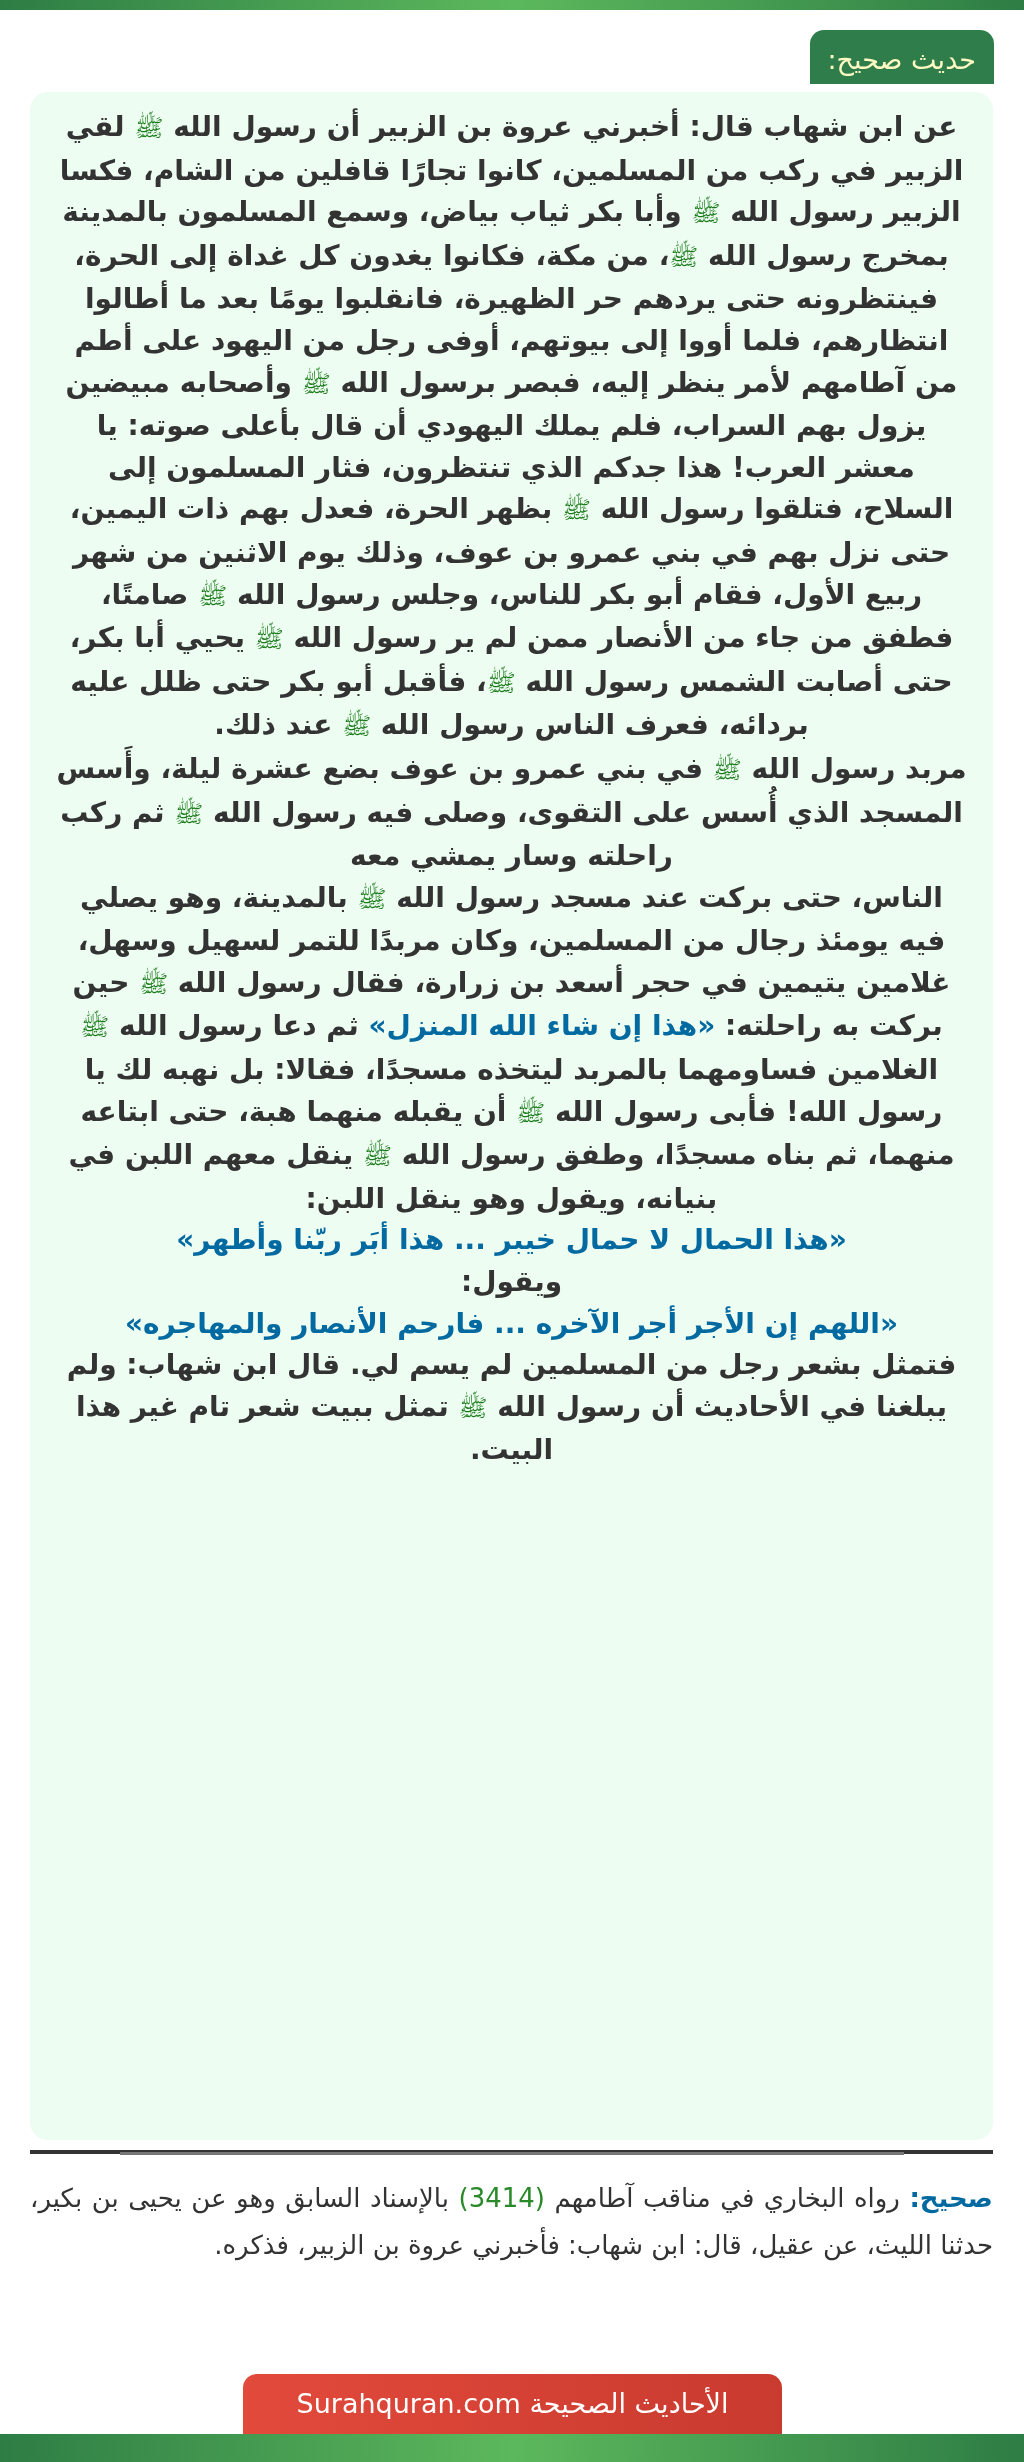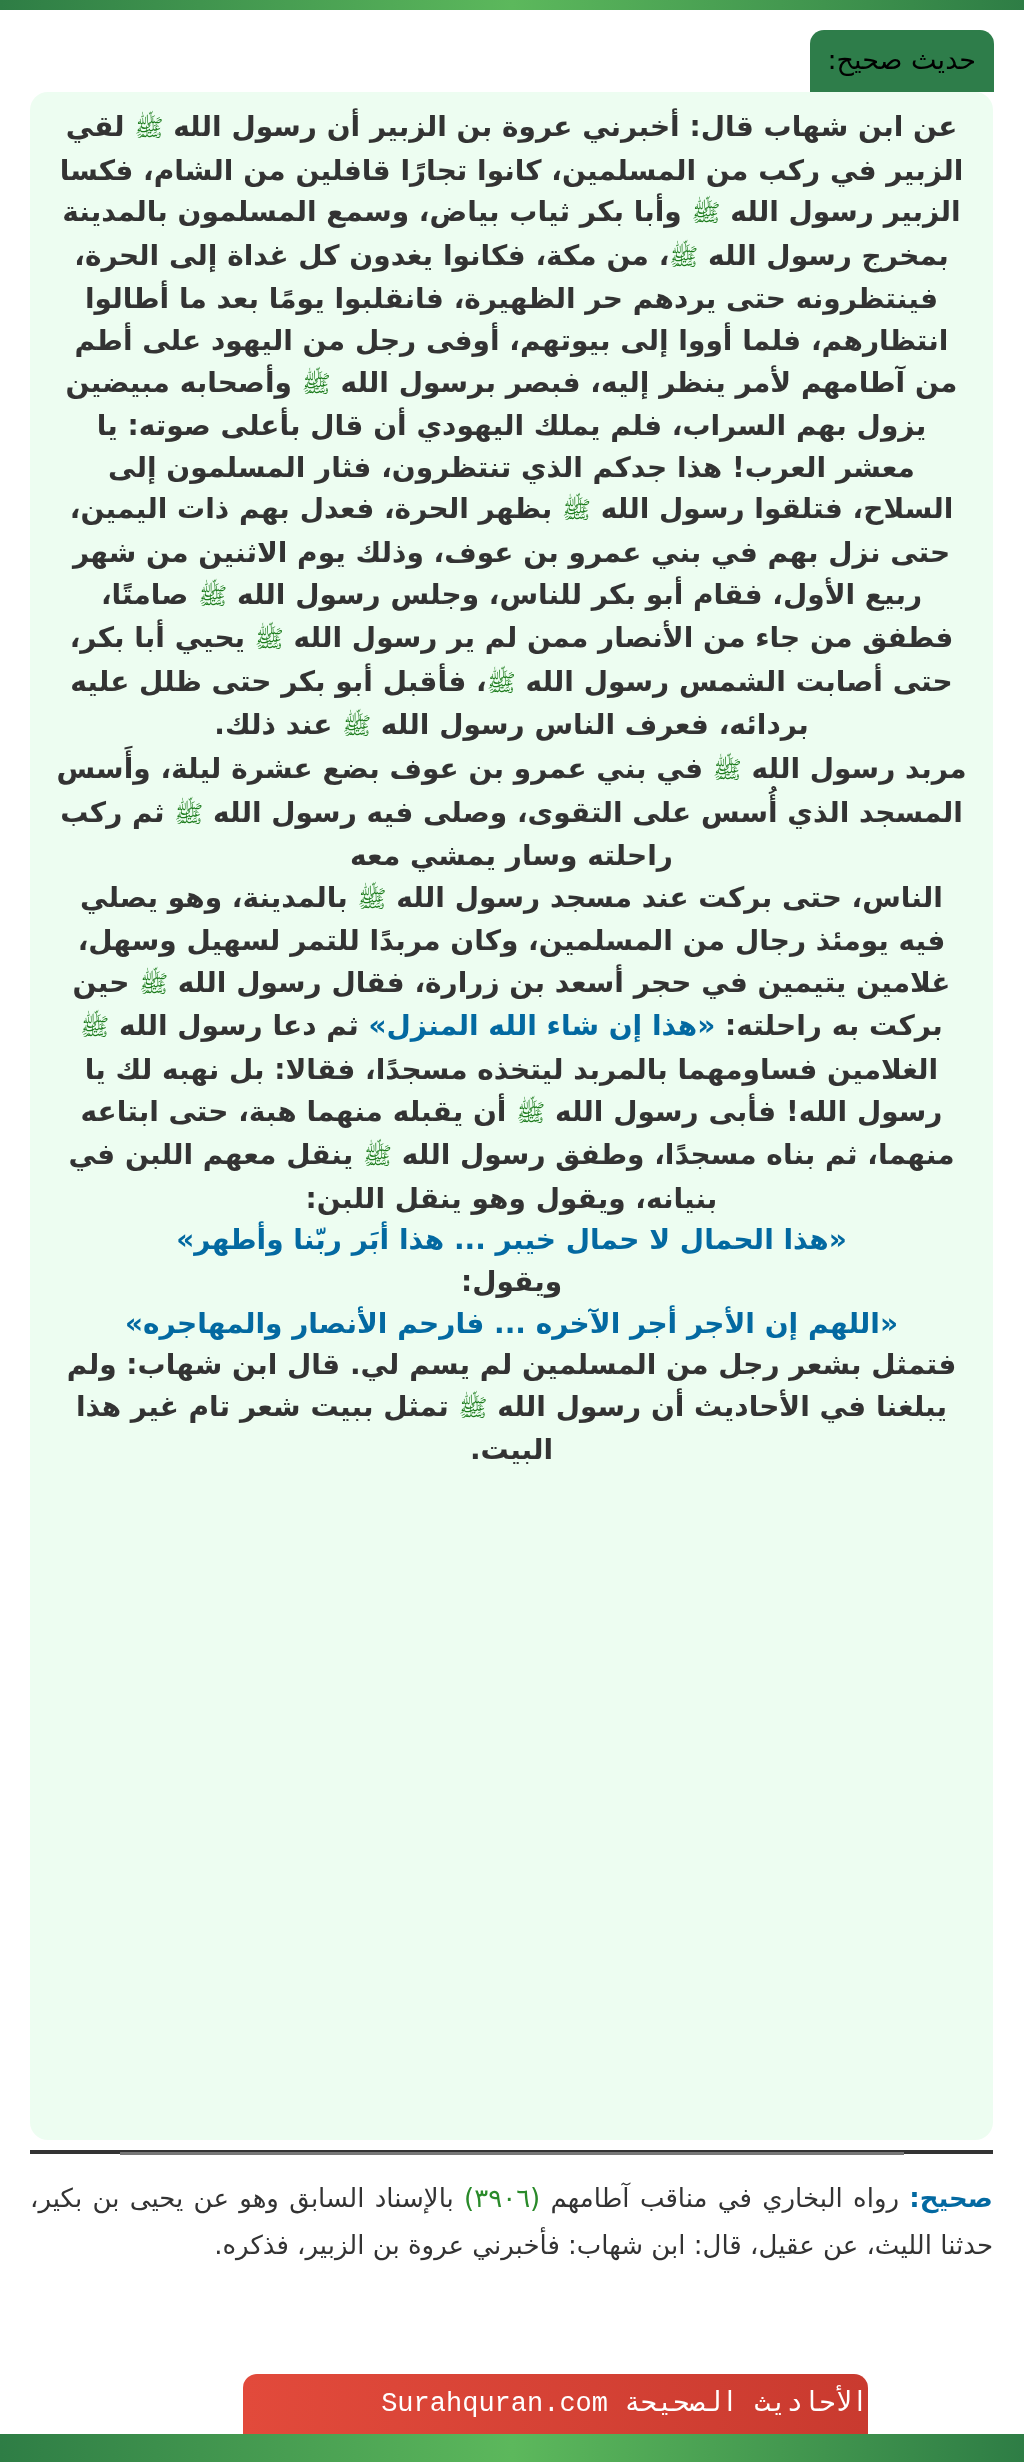--- a/index.html
+++ b/index.html
@@ -10,22 +10,22 @@
     position: relative;
     height: 2462px;
     overflow: hidden;
   }
   .top-bar {
     position: absolute; left: 0; top: 0; width: 1024px; height: 10px;
     background: linear-gradient(90deg, #2e7d45 0%, #5cb85c 50%, #2e7d45 100%);
   }
   .badge {
     position: absolute; right: 30px; top: 30px;
-    background: #2e7d4a; color: #000000;
-    font-size: 27px; line-height: 60px; height: 62px;
+    background: #2e7d4a; color: #fef9c3;
+    font-size: 27px; line-height: 60px; height: 54px;
     padding: 0 18px;
     border-radius: 14px 14px 0 0;
   }
   .hadith-box {
     position: absolute; left: 30px; top: 92px; width: 963px; height: 2048px;
     background: #edfdf1;
     border-radius: 18px;
     padding: 14px 24px 16px 24px;
     text-align: center;
   }
@@ -48,26 +48,25 @@
   }
   .source {
     position: absolute; left: 30px; top: 2175px; width: 963px;
     font-size: 26px; line-height: 47px;
     text-align: justify; text-align-last: right;
     color: #333333;
   }
   .source-label { color: #0369a1; font-weight: bold; }
   .source-ref { color: #2a8a2a; }
   .footer-btn {
-    position: absolute; left: 243px; top: 2374px; width: 625px; height: 62px;
+    position: absolute; left: 243px; top: 2374px; width: 539px; height: 62px;
     background: linear-gradient(90deg, #e24a3b, #c93a2f);
     border-radius: 14px 14px 0 0;
     color: #ffffff; font-size: 27px; line-height: 60px;
-    text-align: right;
-    font-family: Liberation Mono, monospace;
+    text-align: center;
   }
   .bottom-bar {
     position: absolute; left: 0; top: 2434px; width: 1024px; height: 28px;
     background: linear-gradient(90deg, #2e7d45 0%, #5cb85c 50%, #2e7d45 100%);
   }
 </style>
 </head>
 <body>
 
 <div class="top-bar"></div>
@@ -83,18 +82,18 @@
       <p><span>ويقول:</span></p>
       <p><span class="quote">«اللهم إن الأجر أجر الآخره ... فارحم الأنصار والمهاجره»</span></p>
       <p><span>فتمثل بشعر رجل من المسلمين لم يسم لي. قال ابن شهاب: ولم يبلغنا في الأحاديث أن رسول الله </span><span class="saw">ﷺ</span><span> تمثل ببيت شعر تام غير هذا البيت.</span></p>
     </div>
 </div>
 
 <div class="divider"></div>
 <div class="divider-inner"></div>
 
 <div class="source">
-  <span class="source-label">صحيح:</span><span> رواه البخاري في مناقب آطامهم </span><span class="source-ref">(٣٩٠٦)</span><span> بالإسناد السابق وهو عن يحيى بن بكير، حدثنا الليث، عن عقيل، قال: ابن شهاب: فأخبرني عروة بن الزبير، فذكره.</span>
+  <span class="source-label">صحيح:</span><span> رواه البخاري في مناقب آطامهم </span><span class="source-ref">(3414)</span><span> بالإسناد السابق وهو عن يحيى بن بكير، حدثنا الليث، عن عقيل، قال: ابن شهاب: فأخبرني عروة بن الزبير، فذكره.</span>
 </div>
 
 <div class="footer-btn">الأحاديث الصحيحة Surahquran.com</div>
 
 <div class="bottom-bar"></div>
 
 </body></html>

